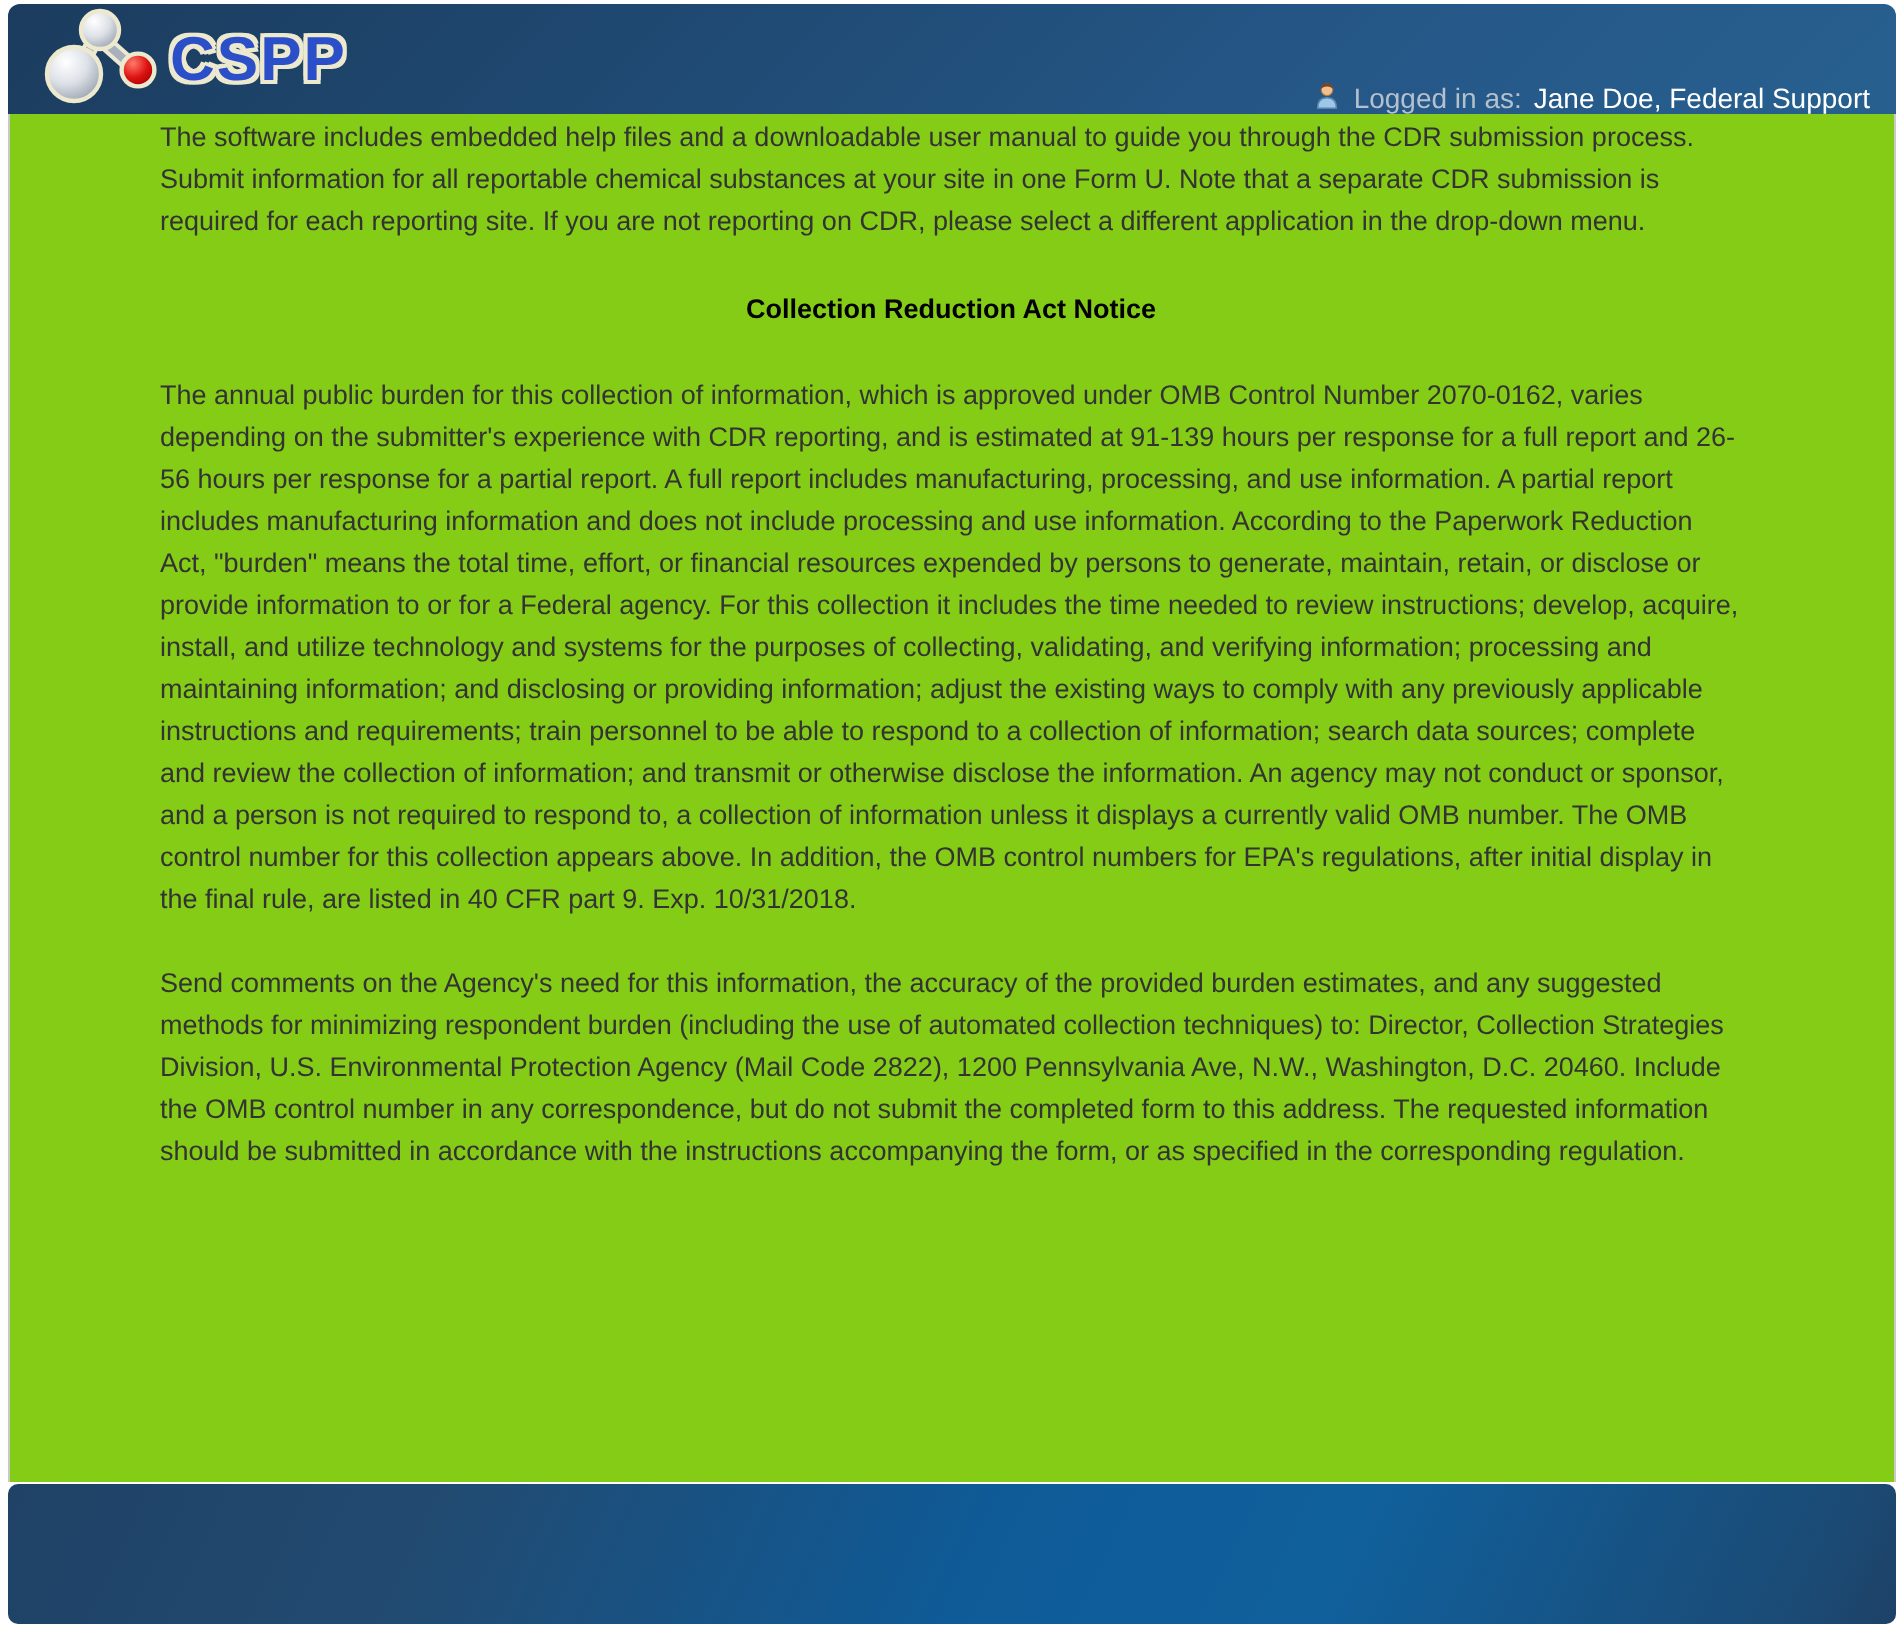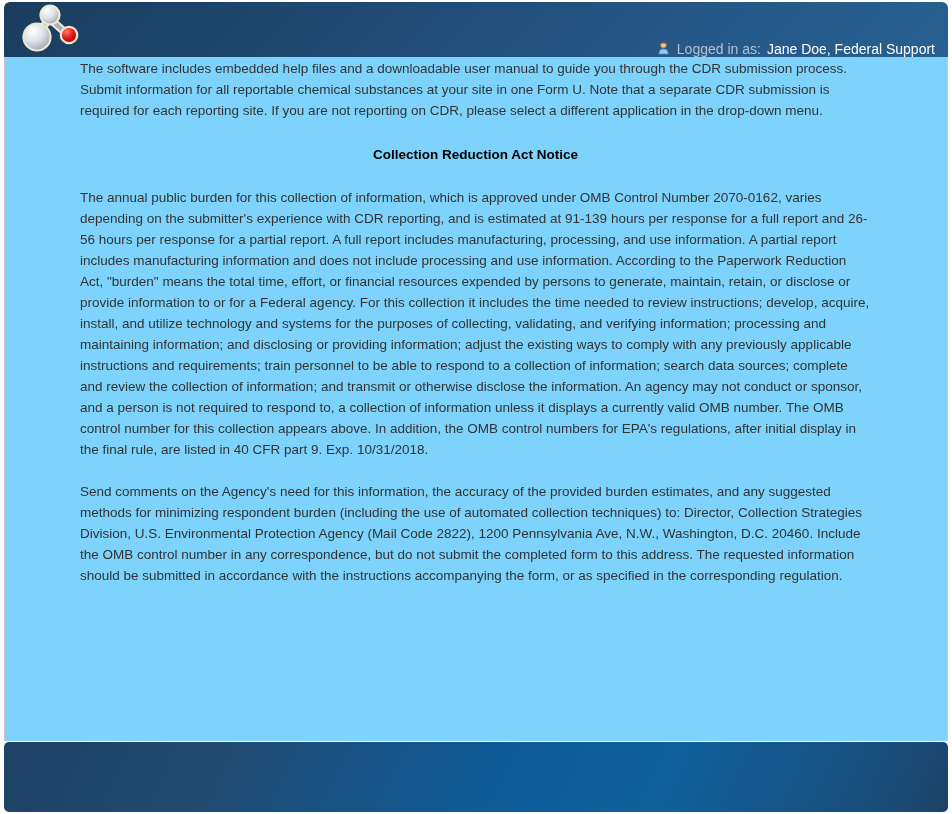--- a/index.html
+++ b/index.html
@@ -69,21 +69,21 @@
     cursor: pointer;
   }
 
   
   .content {
     position: absolute;
     left: 4px;
     top: 57px;
     width: 944px;
     bottom: 73px;
-    background: #7dd3fc;
+    background: #84cc16;
     border-left: 1px solid #c9c9c9;
     border-right: 1px solid #c9c9c9;
     padding: 1px 76px 0 75px;
   }
   .content p {
     font-size: 13.5px;
     line-height: 21px;
     color: #333333;
     margin: 0 0 21px 0;
   }
@@ -135,20 +135,21 @@
           </g>
           <g stroke="#a8b0bd" stroke-width="4" stroke-linecap="round">
             <line x1="37" y1="15" x2="26" y2="35"></line>
             <line x1="38" y1="17" x2="56" y2="33"></line>
           </g>
           <circle cx="38" cy="13" r="9.5" fill="url(#silver)" stroke="#ece9cf" stroke-width="2.2"></circle>
           <circle cx="25" cy="35" r="13.5" fill="url(#silver)" stroke="#ece9cf" stroke-width="2.2"></circle>
           <circle cx="57" cy="33" r="8.2" fill="url(#redg)" stroke="#ece9cf" stroke-width="2.2"></circle>
         </svg>
       </span>
+      <span class="logo-text">CSPP</span>
     </div>
 
     <div class="header-right">
       <div class="login-line">
         <span>
           <svg width="15" height="15" viewBox="0 0 16 16" aria-hidden="true">
             <path d="M3 15 Q3 9.5 8 9.5 Q13 9.5 13 15 Z" fill="#9cc7e8" stroke="#5b85a8" stroke-width="0.8"></path>
             <circle cx="8" cy="5.2" r="3.1" fill="#f0c090" stroke="#b07840" stroke-width="0.6"></circle>
             <path d="M4.8 4.6 Q5 1.8 8 1.9 Q11 1.8 11.2 4.6 Q9.5 3.4 8 3.5 Q6.5 3.4 4.8 4.6 Z" fill="#7a4520"></path>
           </svg>

